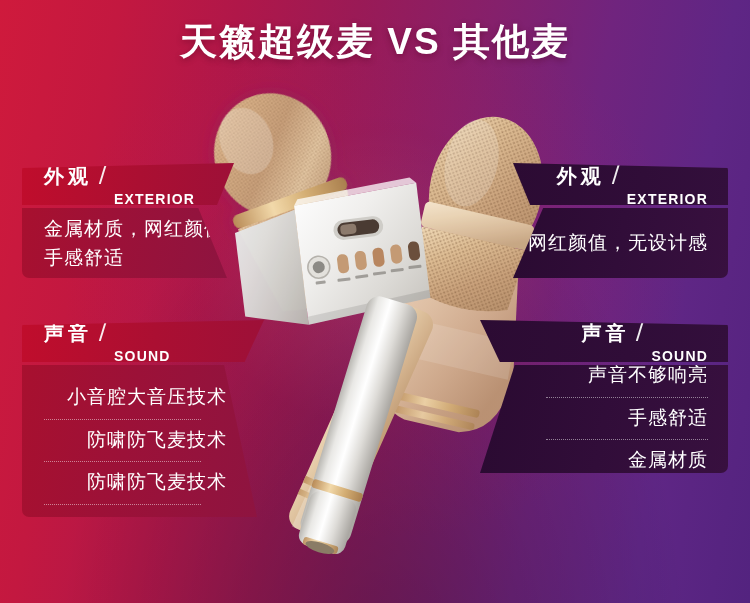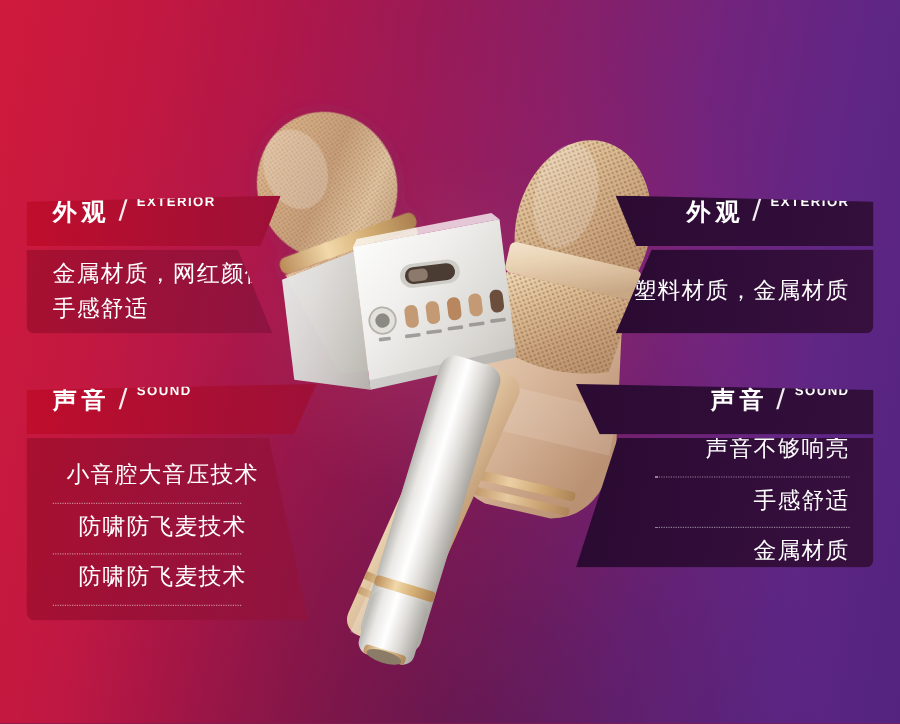--- a/index.html
+++ b/index.html
@@ -105,24 +105,25 @@
     white-space:nowrap;
   }
   .slash {
     display:inline-block;
     width:2px; height:21px;
     background:#ffffff;
     transform:skewX(-17deg);
     opacity:.92;
   }
   .en-label {
-    font-size:11px; font-weight:bold;
+    font-size:14px; font-weight:bold;
     letter-spacing:1.2px;
     color:#ffffff;
     white-space:nowrap;
+    margin-top:28px;
   }
 
   .body-inner {
     position:absolute; inset:0;
     display:flex; flex-direction:column;
     justify-content:center;
   }
   .left  .body-inner { padding:0 30px 0 22px; align-items:flex-start; }
   .right .body-inner { padding:0 20px 0 40px; align-items:flex-end; }
 
@@ -133,21 +134,21 @@
     white-space:nowrap;
     line-height:1.55;
   }
 
   
   .items { width:100%; }
   .item-row {
     display:flex;
     padding:5px 0 7px;
   }
-  .left .item-row  { justify-content:center; }
+  .left .item-row  { justify-content:flex-end; }
   .right .item-row { justify-content:flex-end; }
   .dotted {
     height:0;
     border-top:1px dotted rgba(255,255,255,0.48);
     margin:0;
   }
   .left .dotted  { width:86%; }
   .right .dotted { width:86%; margin-left:auto; }
 
   
@@ -307,20 +308,21 @@
       <rect x="330" y="296" width="52" height="250" rx="13" fill="url(#silverShaft)"></rect>
       <rect x="330" y="490" width="52" height="9" rx="3" fill="url(#goldRing)"></rect>
       <rect x="332" y="500" width="48" height="56" rx="10" fill="url(#silverShaft)"></rect>
       <rect x="338" y="548" width="36" height="8" rx="3" fill="url(#goldRing)" opacity="0.9"></rect>
       <ellipse cx="356" cy="554" rx="15" ry="5" fill="#8a7c66"></ellipse>
     </g>
   </svg>
 
   <div class="bg-dark"></div>
 
+  <div class="title">天籁超级麦 VS 其他麦</div>
 
   <div class="panel left" id="exterior-left">
     <div class="phead">
       <div class="head-inner">
         <span class="cn-label">外观</span>
         <span class="slash"></span>
         <span class="en-label">EXTERIOR</span>
       </div>
     </div>
     <div class="pbody">
@@ -362,21 +364,21 @@
   <div class="panel right" id="exterior-right">
     <div class="phead">
       <div class="head-inner">
         <span class="cn-label">外观</span>
         <span class="slash"></span>
         <span class="en-label">EXTERIOR</span>
       </div>
     </div>
     <div class="pbody">
       <div class="body-inner">
-        <div class="line">塑料材质，金属材质</div>
+        <div class="line">网红颜值，无设计感</div>
       </div>
     </div>
   </div>
 
   <div class="panel right" id="sound-right">
     <div class="phead">
       <div class="head-inner">
         <span class="cn-label">声音</span>
         <span class="slash"></span>
         <span class="en-label">SOUND</span>

